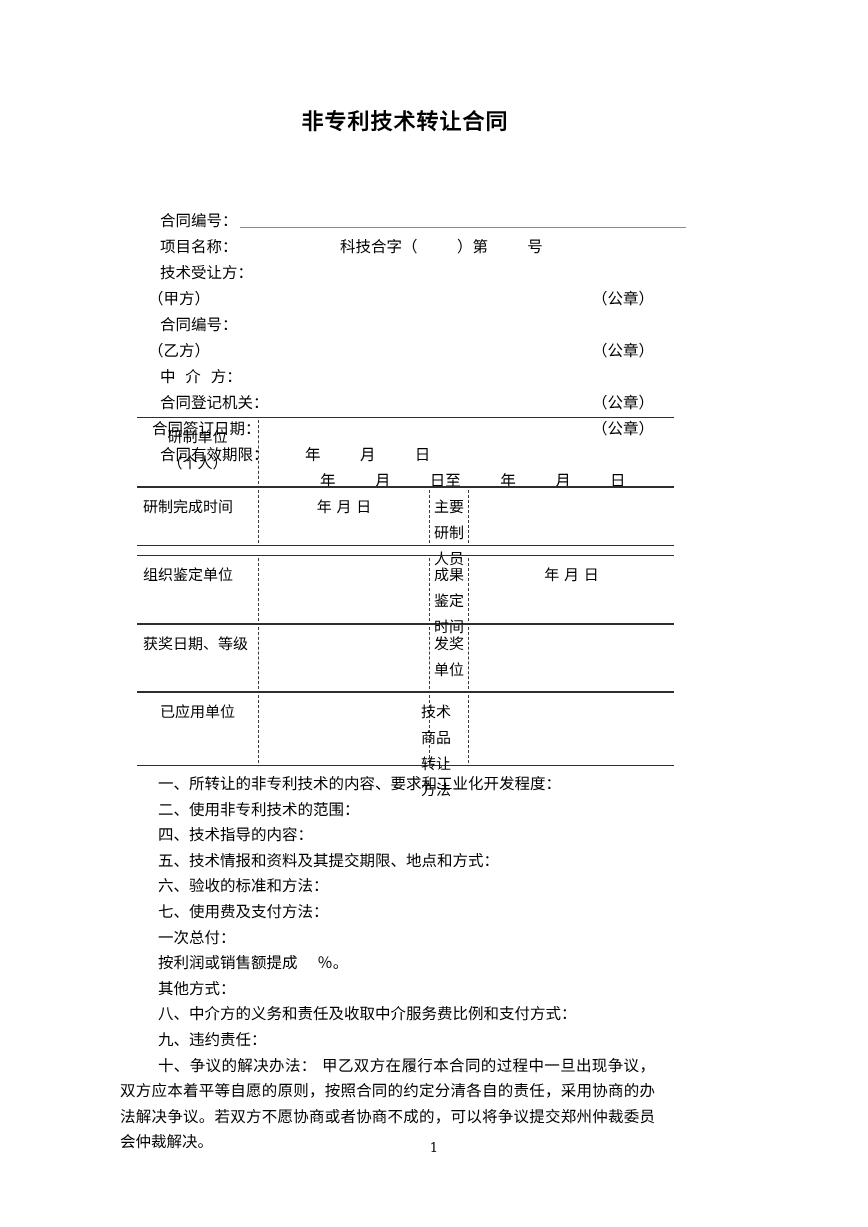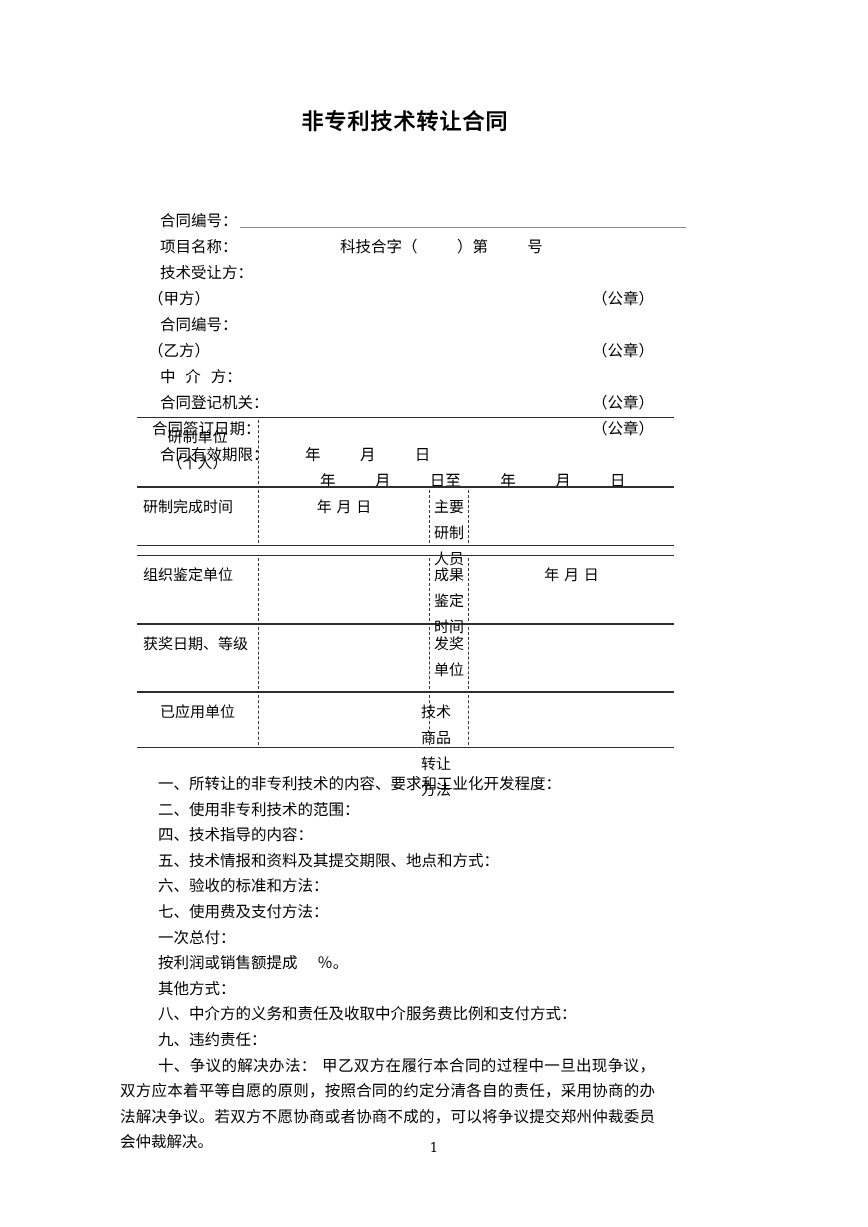--- a/index.html
+++ b/index.html
@@ -236,21 +236,21 @@
     <div class="tbl-row" style="top:207px; height:68px;">
       <div class="tbl-cell cell-left" style="left:0px; width:121px;">获奖日期、等级</div>
       <div class="vline" style="left:121px;"></div>
       <div class="tbl-cell cell-left" style="left:122px; width:170px;"></div>
       <div class="vline" style="left:292px;"></div>
       <div class="tbl-cell cell-center" style="left:293px; width:38px; padding-left:0;">发奖单位</div>
       <div class="vline" style="left:331px;"></div>
       <div class="tbl-cell cell-left" style="left:332px; width:205px;"></div>
     </div>
 
-    <div class="tbl-row" style="top:275px; height:56px;">
+    <div class="tbl-row" style="top:275px; height:74px;">
       <div class="tbl-cell cell-center" style="left:0px; width:121px;">已应用单位</div>
       <div class="vline" style="left:121px;"></div>
       <div class="tbl-cell cell-left" style="left:122px; width:170px;"></div>
       <div class="vline" style="left:292px;"></div>
       <div class="tbl-cell cell-left" style="left:282px; width:38px; padding-left:2px;">技术商品
 转让方法</div>
       <div class="vline" style="left:331px;"></div>
       <div class="tbl-cell cell-left" style="left:332px; width:205px;"></div>
     </div>
 

